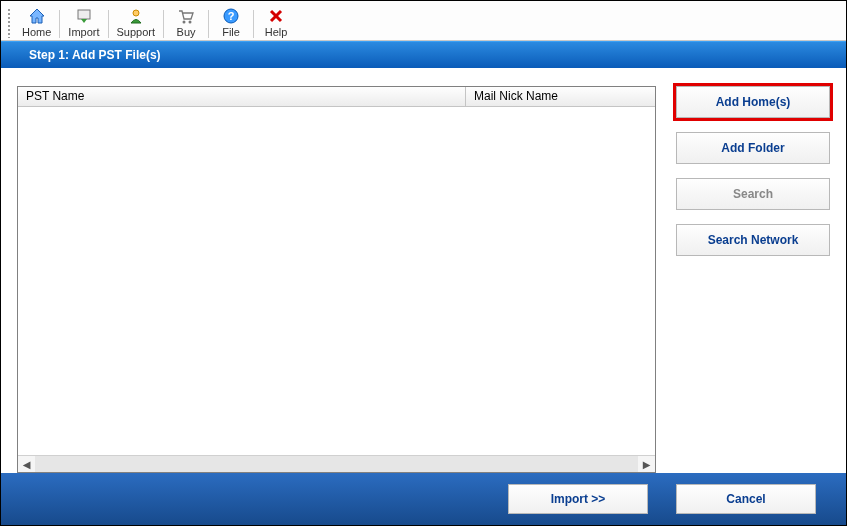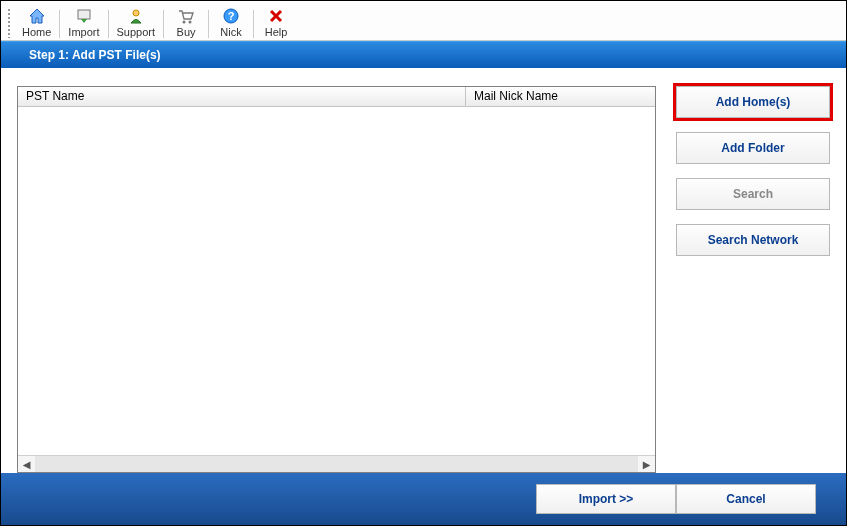--- a/index.html
+++ b/index.html
@@ -142,20 +142,21 @@
     outline-offset: 0;
   }
   
   .footer {
     height: 52px;
     background: linear-gradient(#2b6cc0, #174a8c);
     display: flex;
     align-items: center;
     justify-content: flex-end;
     padding: 0 30px;
+    gap: 28px;
   }
   .foot-btn {
     width: 140px;
     height: 30px;
     border: 1px solid #b8b8b8;
     background: linear-gradient(#fefefe, #f0f0f0);
     color: #0a3e90;
     font-weight: bold;
     font-size: 12px;
     display: flex;
@@ -216,21 +217,21 @@
   </div>
   <div class="tb-sep"></div>
 
   <div class="tb-item">
     <span class="ico">
       <svg width="18" height="18" viewBox="0 0 18 18">
         <circle cx="9" cy="9" r="7" fill="#3a9bff" stroke="#0a5bb8"></circle>
         <text x="9" y="13" text-anchor="middle" font-size="11" font-weight="bold" fill="#fff">?</text>
       </svg>
     </span>
-    <span>Nick</span>
+    <span>File</span>
   </div>
   <div class="tb-sep"></div>
 
   <div class="tb-item">
     <span class="ico">
       <svg width="18" height="18" viewBox="0 0 18 18">
         <line x1="4" y1="4" x2="14" y2="14" stroke="#d40000" stroke-width="3"></line>
         <line x1="14" y1="4" x2="4" y2="14" stroke="#d40000" stroke-width="3"></line>
       </svg>
     </span>

